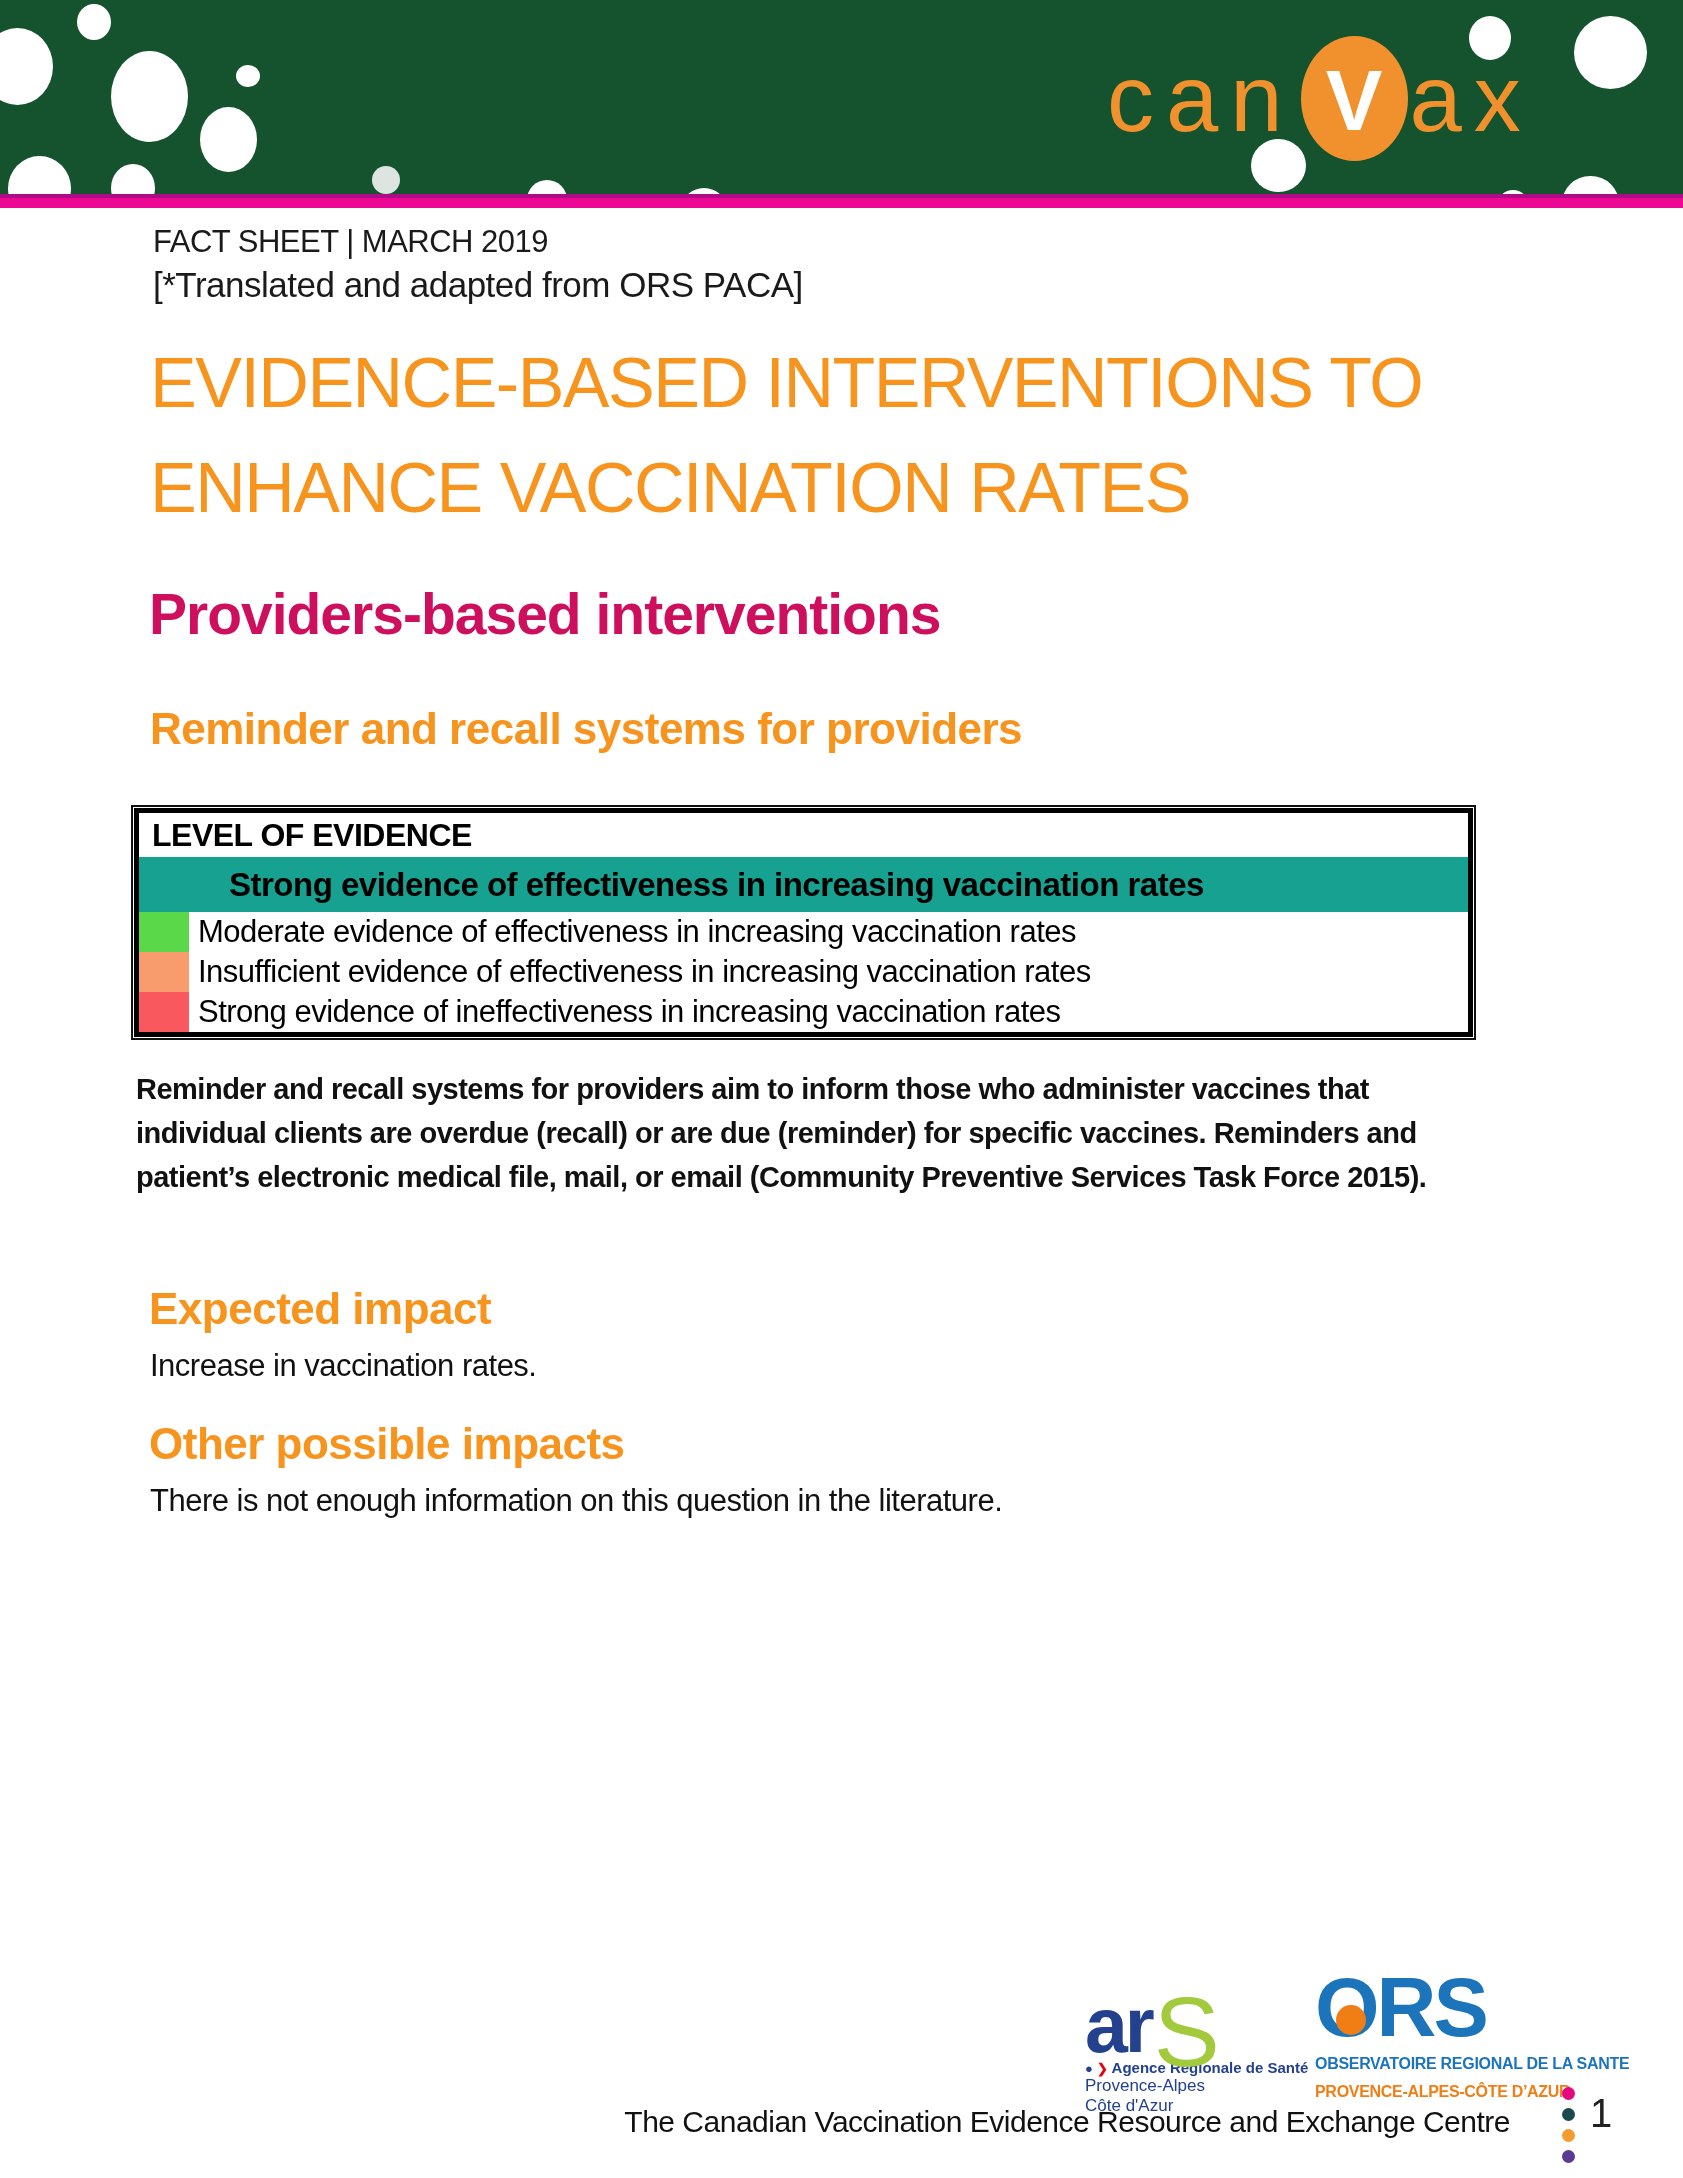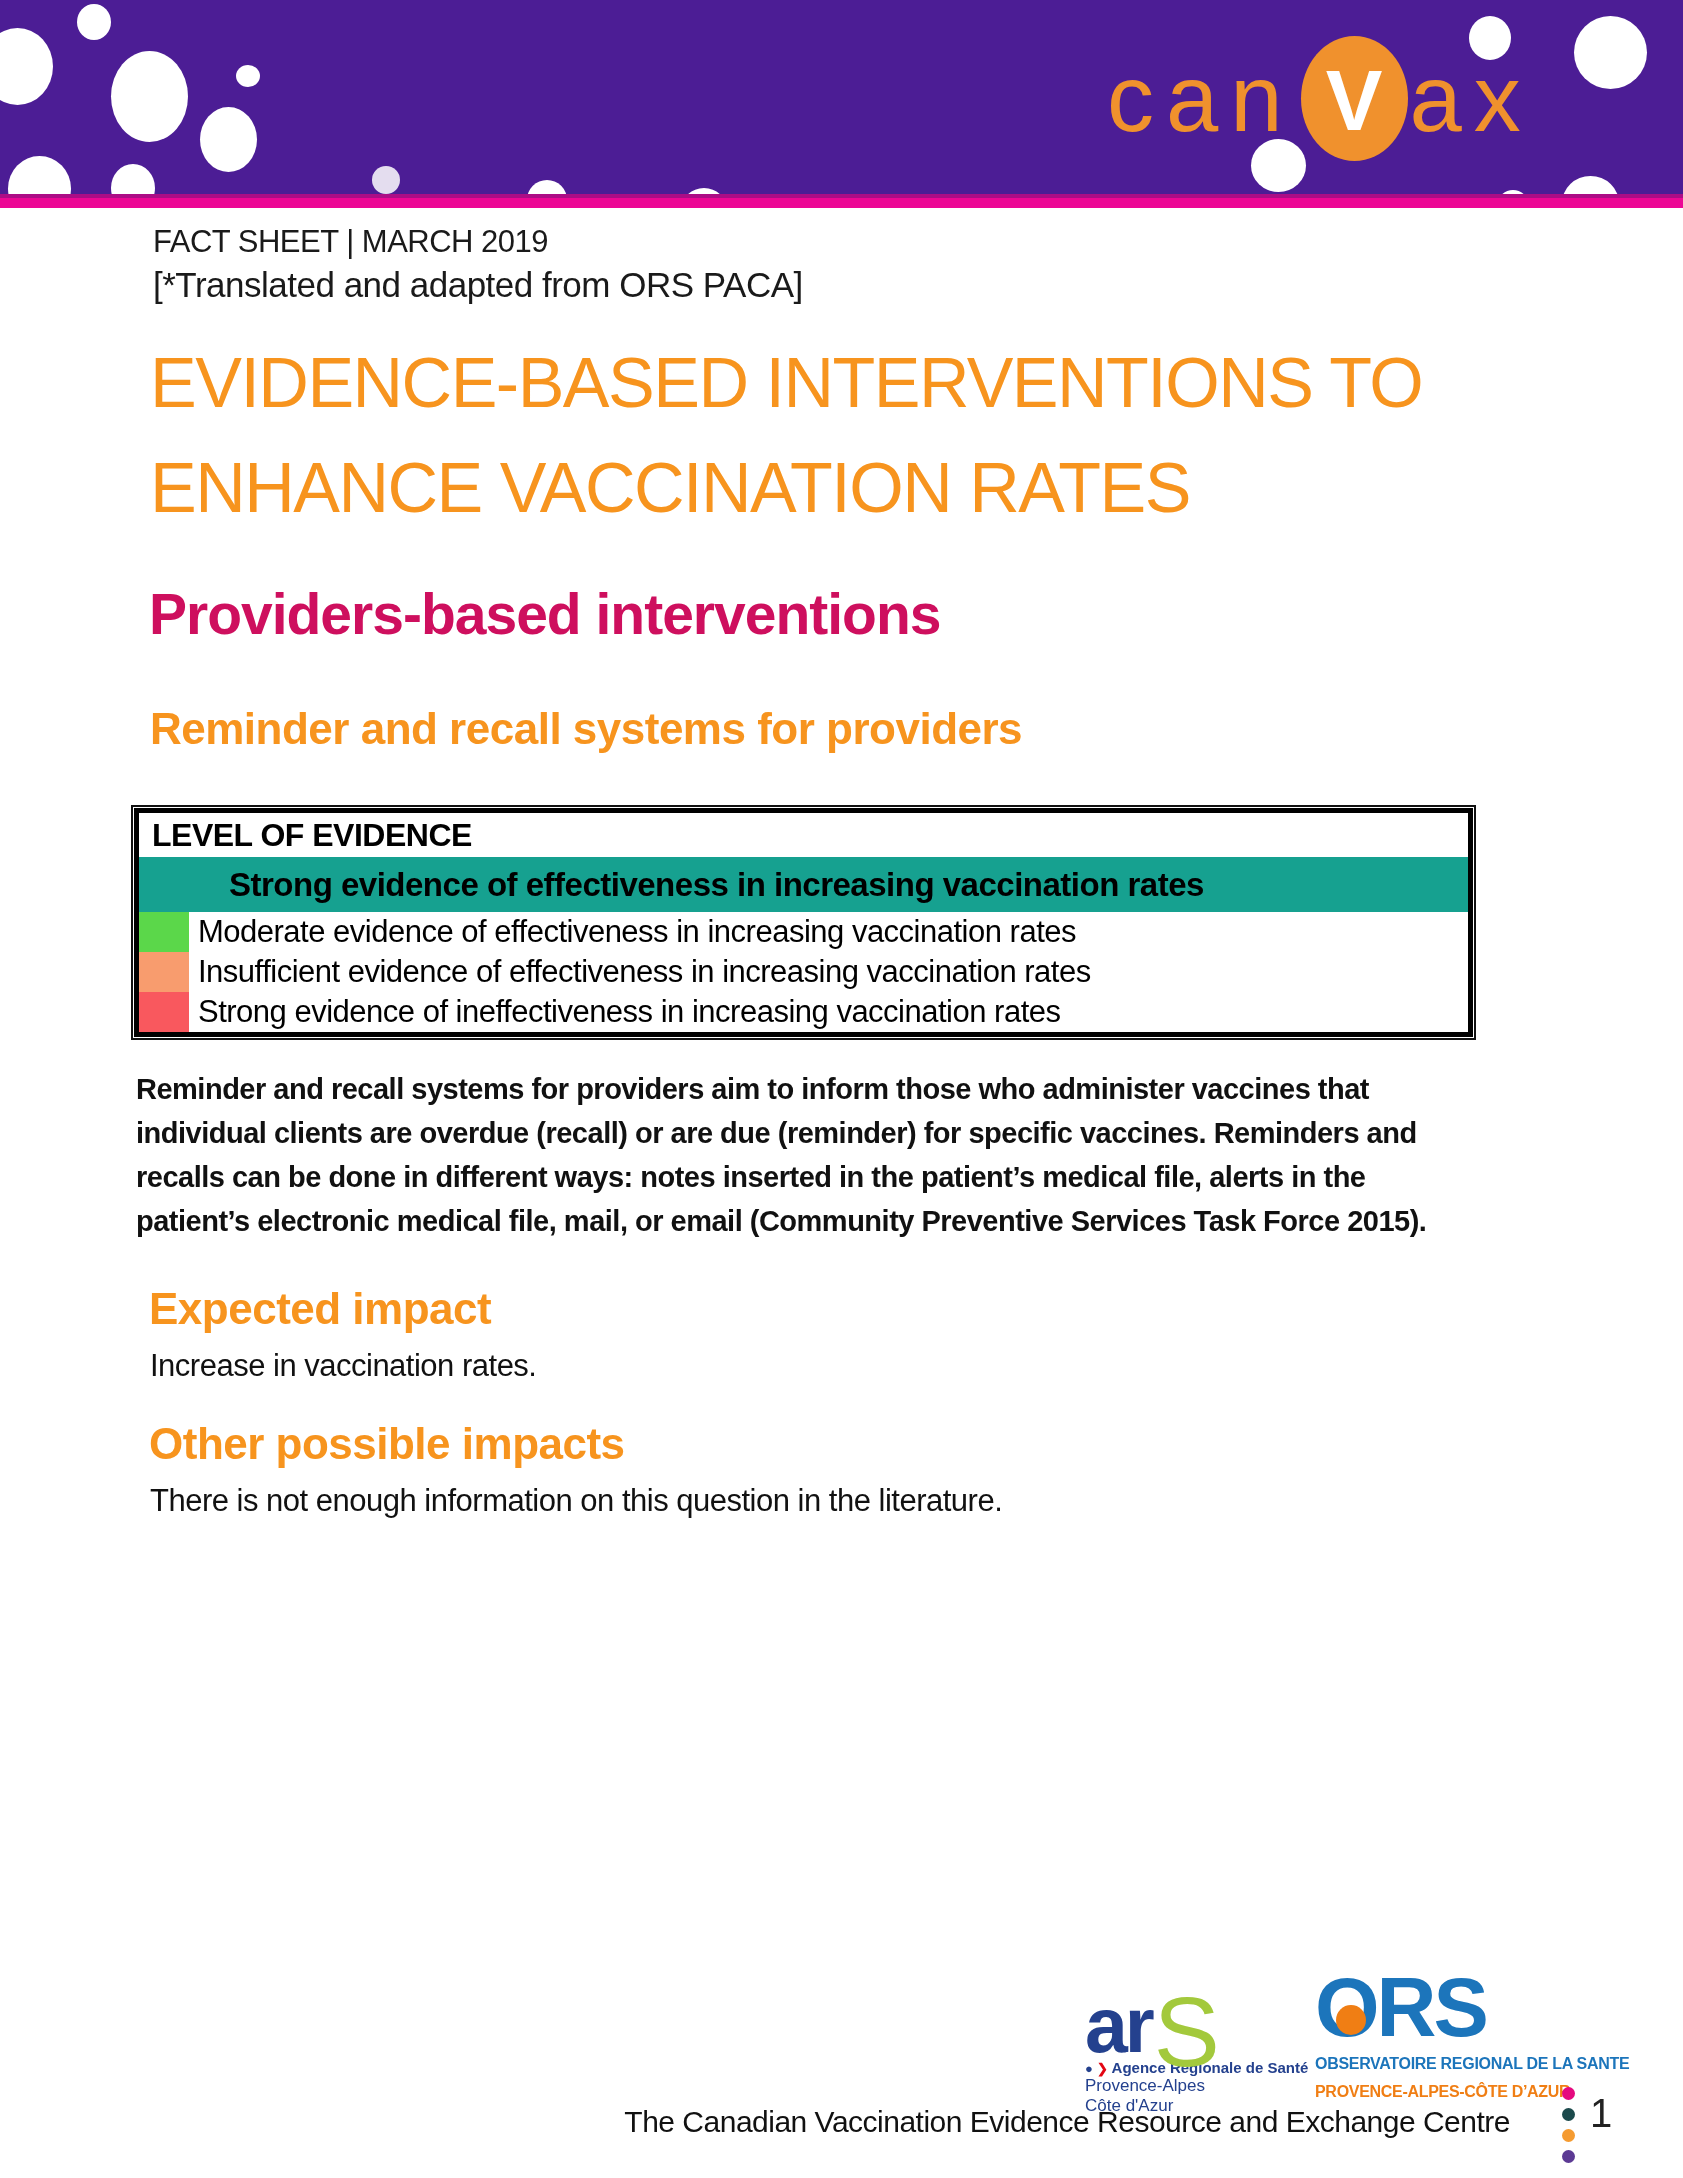--- a/index.html
+++ b/index.html
@@ -1,20 +1,20 @@
 <!DOCTYPE html>
 <html><head>
 <meta charset="utf-8">
 <style>
   html,body{margin:0;padding:0;background:#e8e8e8;}
   #page{position:relative;width:1683px;height:2178px;background:#ffffff;overflow:hidden;
         font-family:"Liberation Sans",sans-serif;color:#111;}
 
   
-  .band{position:absolute;left:0;top:0;width:1683px;height:194px;background:#4c1d95;overflow:hidden;}
+  .band{position:absolute;left:0;top:0;width:1683px;height:194px;background:#14532d;overflow:hidden;}
   .band i{position:absolute;border-radius:50%;background:#ffffff;display:block;}
   .rule{position:absolute;left:0;top:194px;width:1683px;height:14px;
         background:linear-gradient(180deg,#ac0d86 0%,#ac0d86 30%,#ec0795 30%,#ec0795 100%);}
 
   
   .logo{position:absolute;left:1107px;top:36px;display:flex;align-items:center;}
   .logo .word{font-size:94px;font-weight:500;color:#f0912d;letter-spacing:12px;line-height:1;}
   .logo .vball{width:107px;height:125px;border-radius:50%;background:#f0912d;display:flex;
                align-items:center;justify-content:center;margin:0 2px 0 6px;}
   .logo .vball span{color:#ffffff;font-size:85px;font-weight:700;line-height:1;transform:translateY(2px);}
@@ -136,21 +136,20 @@
         <div class="ev-row">
           <span class="ev-swatch" style="background: rgb(249, 88, 94);"></span>
           <span class="ev-label">Strong evidence of ineffectiveness in increasing vaccination rates</span>
         </div>
       </div>
   </div>
 
   <div class="desc">
       <div>Reminder and recall systems for providers aim to inform those who administer vaccines that</div>
       <div>individual clients are overdue (recall) or are due (reminder) for specific vaccines. Reminders and</div>
-      <div>recalls can be done in different ways: notes inserted in the patient’s medical file, alerts in the</div>
       <div>patient’s electronic medical file, mail, or email (Community Preventive Services Task Force 2015).</div>
     </div>
 
   <div class="section-h sh-expected">Expected impact</div>
   <div class="body-line b-expected">Increase in vaccination rates.</div>
 
   <div class="section-h sh-other">Other possible impacts</div>
   <div class="body-line b-other">There is not enough information on this question in the literature.</div>
 
   <div class="ars">

